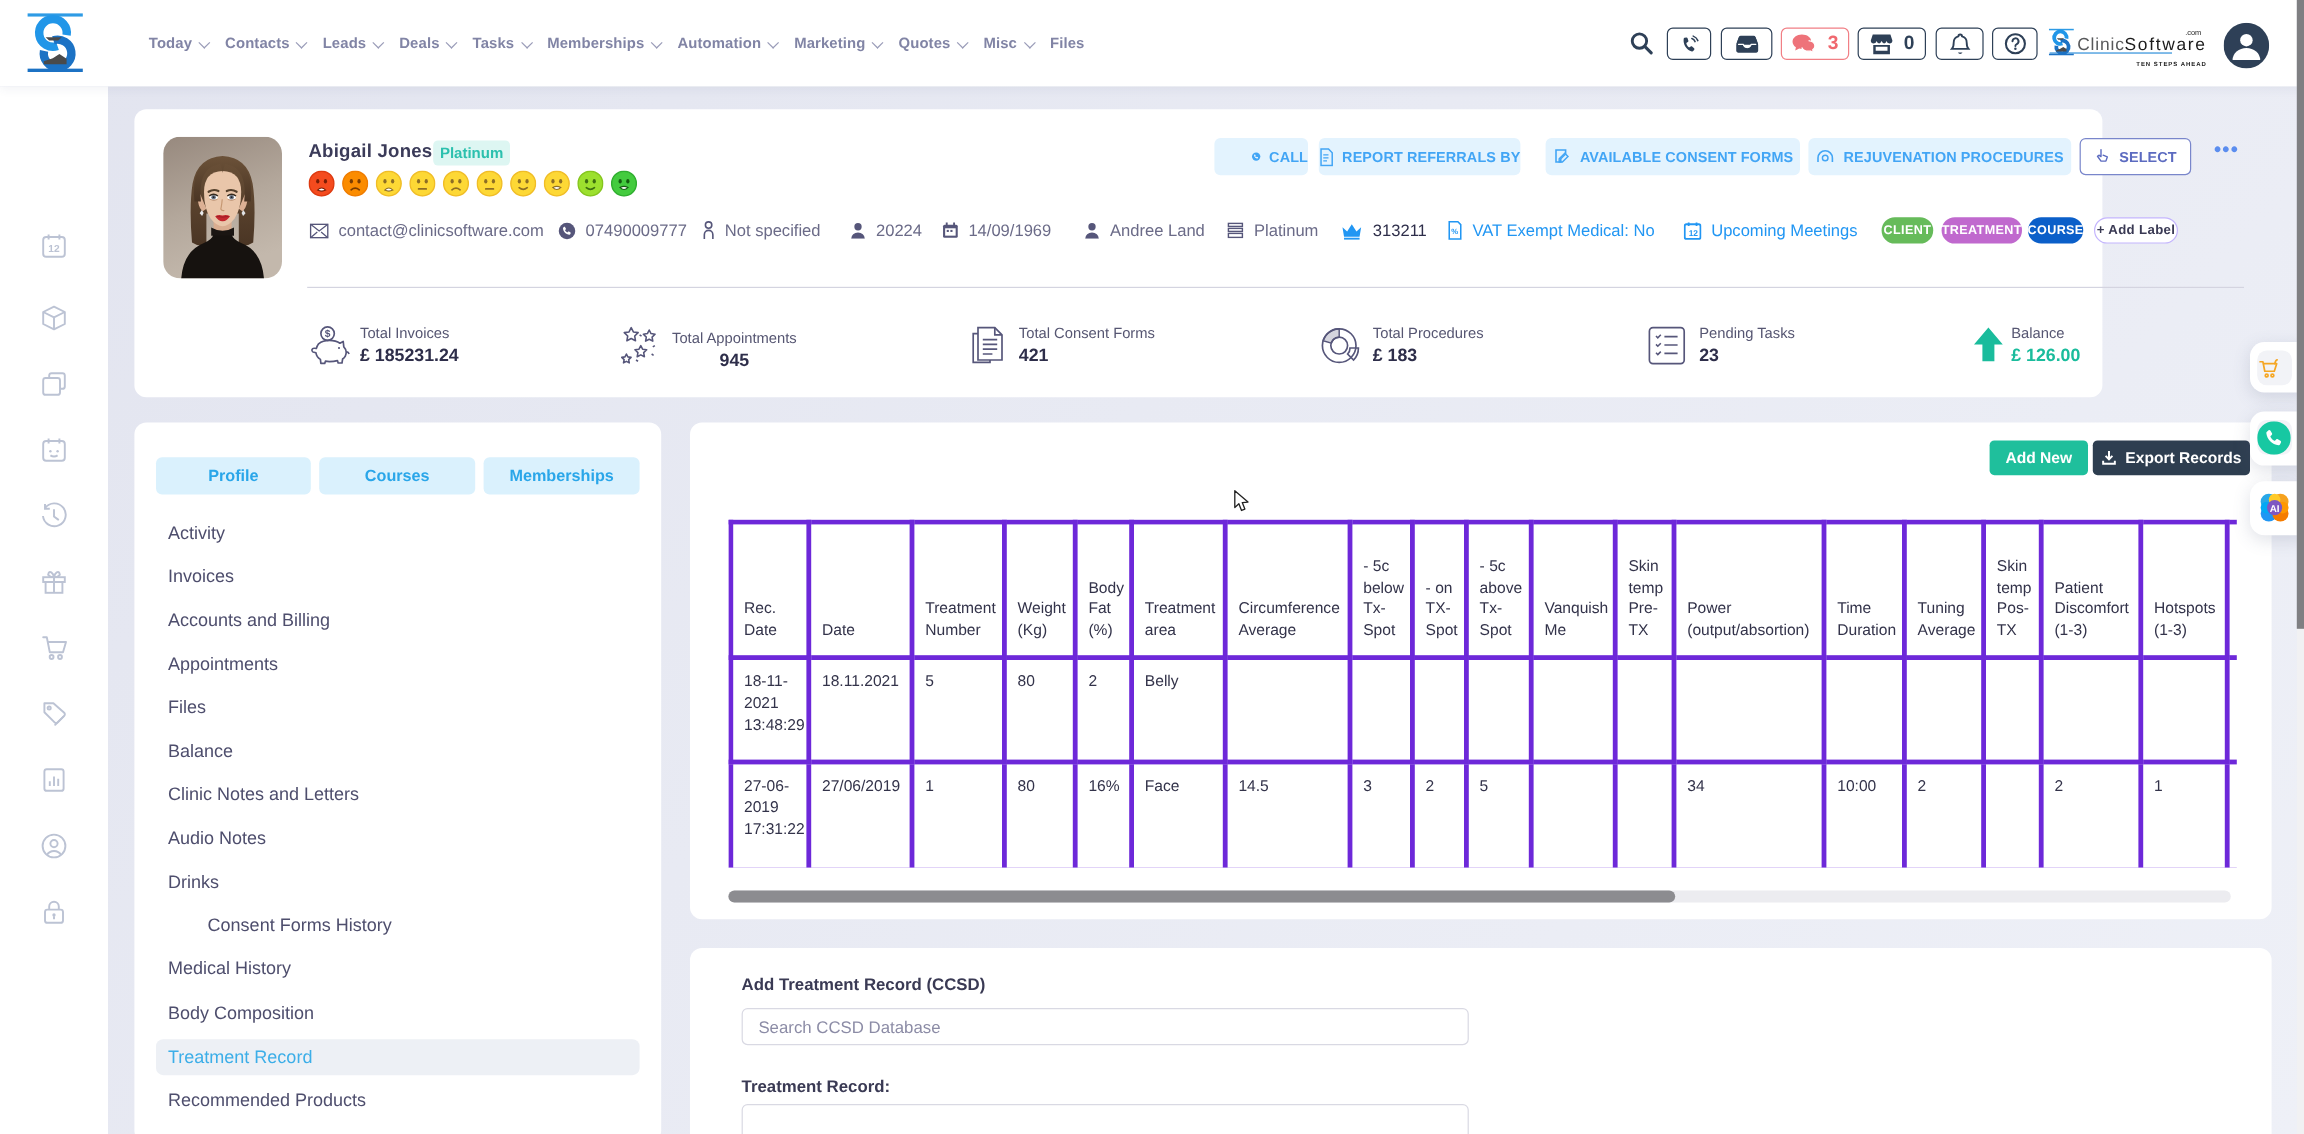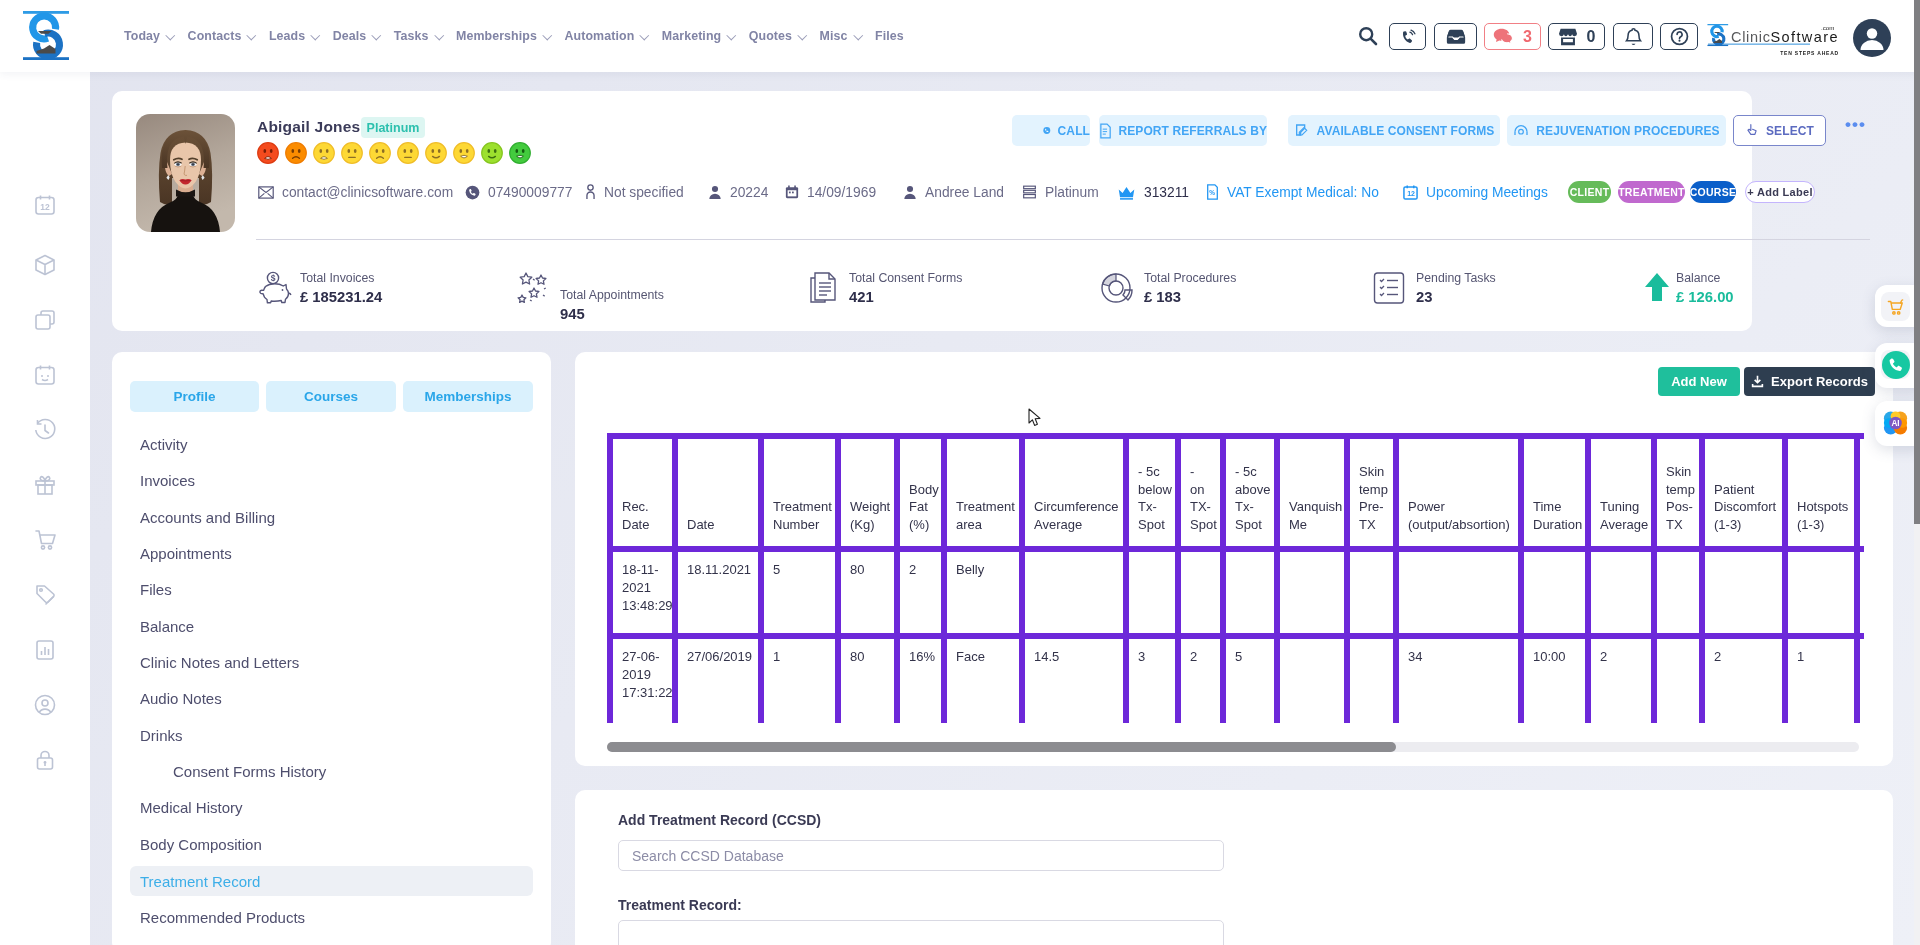--- a/index.html
+++ b/index.html
@@ -37,32 +37,32 @@
   
   #menucard { left:112px; top:352px; width:439px; height:600px; }
   .tab { position:absolute; top:29px; height:31px; background:#daf1fd; border-radius:5px; color:#2aa6e9; font-size:13.5px; font-weight:700; display:flex; align-items:center; justify-content:center; }
   .mitem { position:absolute; left:28px; font-size:15px; color:#4e4e6d; font-weight:500; }
 
   
   #maincard { left:575px; top:352px; width:1318px; height:414px; overflow:hidden; }
   #bottomcard { left:575px; top:790px; width:1318px; height:200px; }
   #rectable { position:absolute; left:32px; top:81px; width:1257px; height:290px; overflow:hidden; }
   table.tr { border-collapse:collapse; table-layout:fixed; width:1397px; font-size:13px; color:#33334a; }
-  table.tr td, table.tr th { border:6px solid #6d28d9; font-weight:normal; text-align:left; }
+  table.tr td, table.tr th { border:4px solid #6d28d9; font-weight:normal; text-align:left; }
   table.tr th { vertical-align:bottom; padding:0 8px 13px 9px; line-height:17.5px; }
   table.tr td { vertical-align:top; padding:9px 8px 0 9px; line-height:18px; }
   .hthumbtrack { position:absolute; left:32px; top:390px; width:1252px; height:10px; background:#ececf0; border-radius:5px; }
   .hthumb { position:absolute; left:0; top:0; width:789px; height:10px; background:#8c8c90; border-radius:5px; }
 
   .inp { position:absolute; border:1px solid #d9d9e3; border-radius:5px; background:#fff; font-size:14px; color:#8c8ca6; display:flex; align-items:center; padding-left:13px; }
   .blabel { position:absolute; font-size:14px; font-weight:700; color:#3a3a54; }
 
   
   .floatcard { position:absolute; left:1875px; width:53px; background:#fff; border-radius:12px; box-shadow:0 4px 14px rgba(80,90,120,.18); z-index:20; }
-  .floatinner { position:absolute; left:6px; top:7px; width:29px; height:29px; border-radius:8px; background:#f2f3f7; display:flex; align-items:center; justify-content:center; }
+  .floatinner { position:absolute; left:6px; top:7px; width:29px; height:29px; border-radius:8px; background:#f2f3f7; display:flex; align-items:center; }
 </style>
 </head>
 <body>
 
 <div id="topbar">
   <svg class="abs" style="left:22px;top:11px" width="48" height="50" viewBox="0 0 48 50">
     <rect x="1" y="0" width="46" height="2.8" fill="#2e9be5"></rect>
     <rect x="1" y="46.2" width="46" height="2.8" fill="#1c72c4"></rect>
     <path d="M 33.5 18.3 A 11.5 11.5 0 1 0 25.9 27.3" fill="none" stroke="#2196e8" stroke-width="7"></path>
     <path d="M 14.7 31.4 A 11.5 11.5 0 1 0 22.5 22.6" fill="none" stroke="#1c72c4" stroke-width="7"></path>
@@ -477,21 +477,21 @@
       <div class="abs" style="left:259px;top:0px;"><svg width="36" height="34" viewBox="0 0 36 34" fill="none" stroke="#56567a" stroke-width="1.3" stroke-linejoin="round">
           <path d="M10 2 l1.8 3.6 4 .6 -2.9 2.8 .7 4 -3.6-1.9 -3.6 1.9 .7-4 L4.2 6.2 l4-.6 Z"></path>
           <path d="M25 4 l1.5 3 3.4.5 -2.5 2.4 .6 3.4 -3-1.6 -3 1.6 .6-3.4 -2.5-2.4 3.4-.5 Z"></path>
           <path d="M18 17 l1.5 3 3.4.5 -2.5 2.4 .6 3.4 -3-1.6 -3 1.6 .6-3.4 -2.5-2.4 3.4-.5 Z"></path>
           <path d="M6 24 l1.2 2.4 2.7.4 -2 1.9 .5 2.7 -2.4-1.3 -2.4 1.3 .5-2.7 -2-1.9 2.7-.4 Z"></path>
           <path d="M27 24 l3 2" stroke-dasharray="2 2"></path>
           <path d="M17 8 l2 1.5" stroke-dasharray="2 2"></path>
           <path d="M28 18 l2.5-1.5" stroke-dasharray="2 2"></path>
           <path d="M14 29 l2.5 1.5" stroke-dasharray="2 2"></path>
         </svg></div>
-  <div class="abs" style="left:303px;top:17px;">
+  <div class="abs" style="left:303px;top:4px;text-align:center;">
         <div class="statlabel">Total Appointments</div>
         <div class="statval" style="color:#2e2e4a">945</div>
       </div>
       <div class="abs" style="left:552px;top:0px;"><svg width="28" height="34" viewBox="0 0 28 34" fill="none" stroke="#56567a" stroke-width="1.4">
           <path d="M2 5 h14 l0 0 v24 H2 Z" transform="translate(0,2)"></path>
           <path d="M6 2 h14 l6 6 v21 H6 Z" fill="#fff"></path>
           <path d="M20 2 v6 h6"></path>
           <line x1="10" y1="12" x2="22" y2="12"></line>
           <line x1="10" y1="16" x2="22" y2="16"></line>
           <line x1="10" y1="20" x2="22" y2="20"></line>

